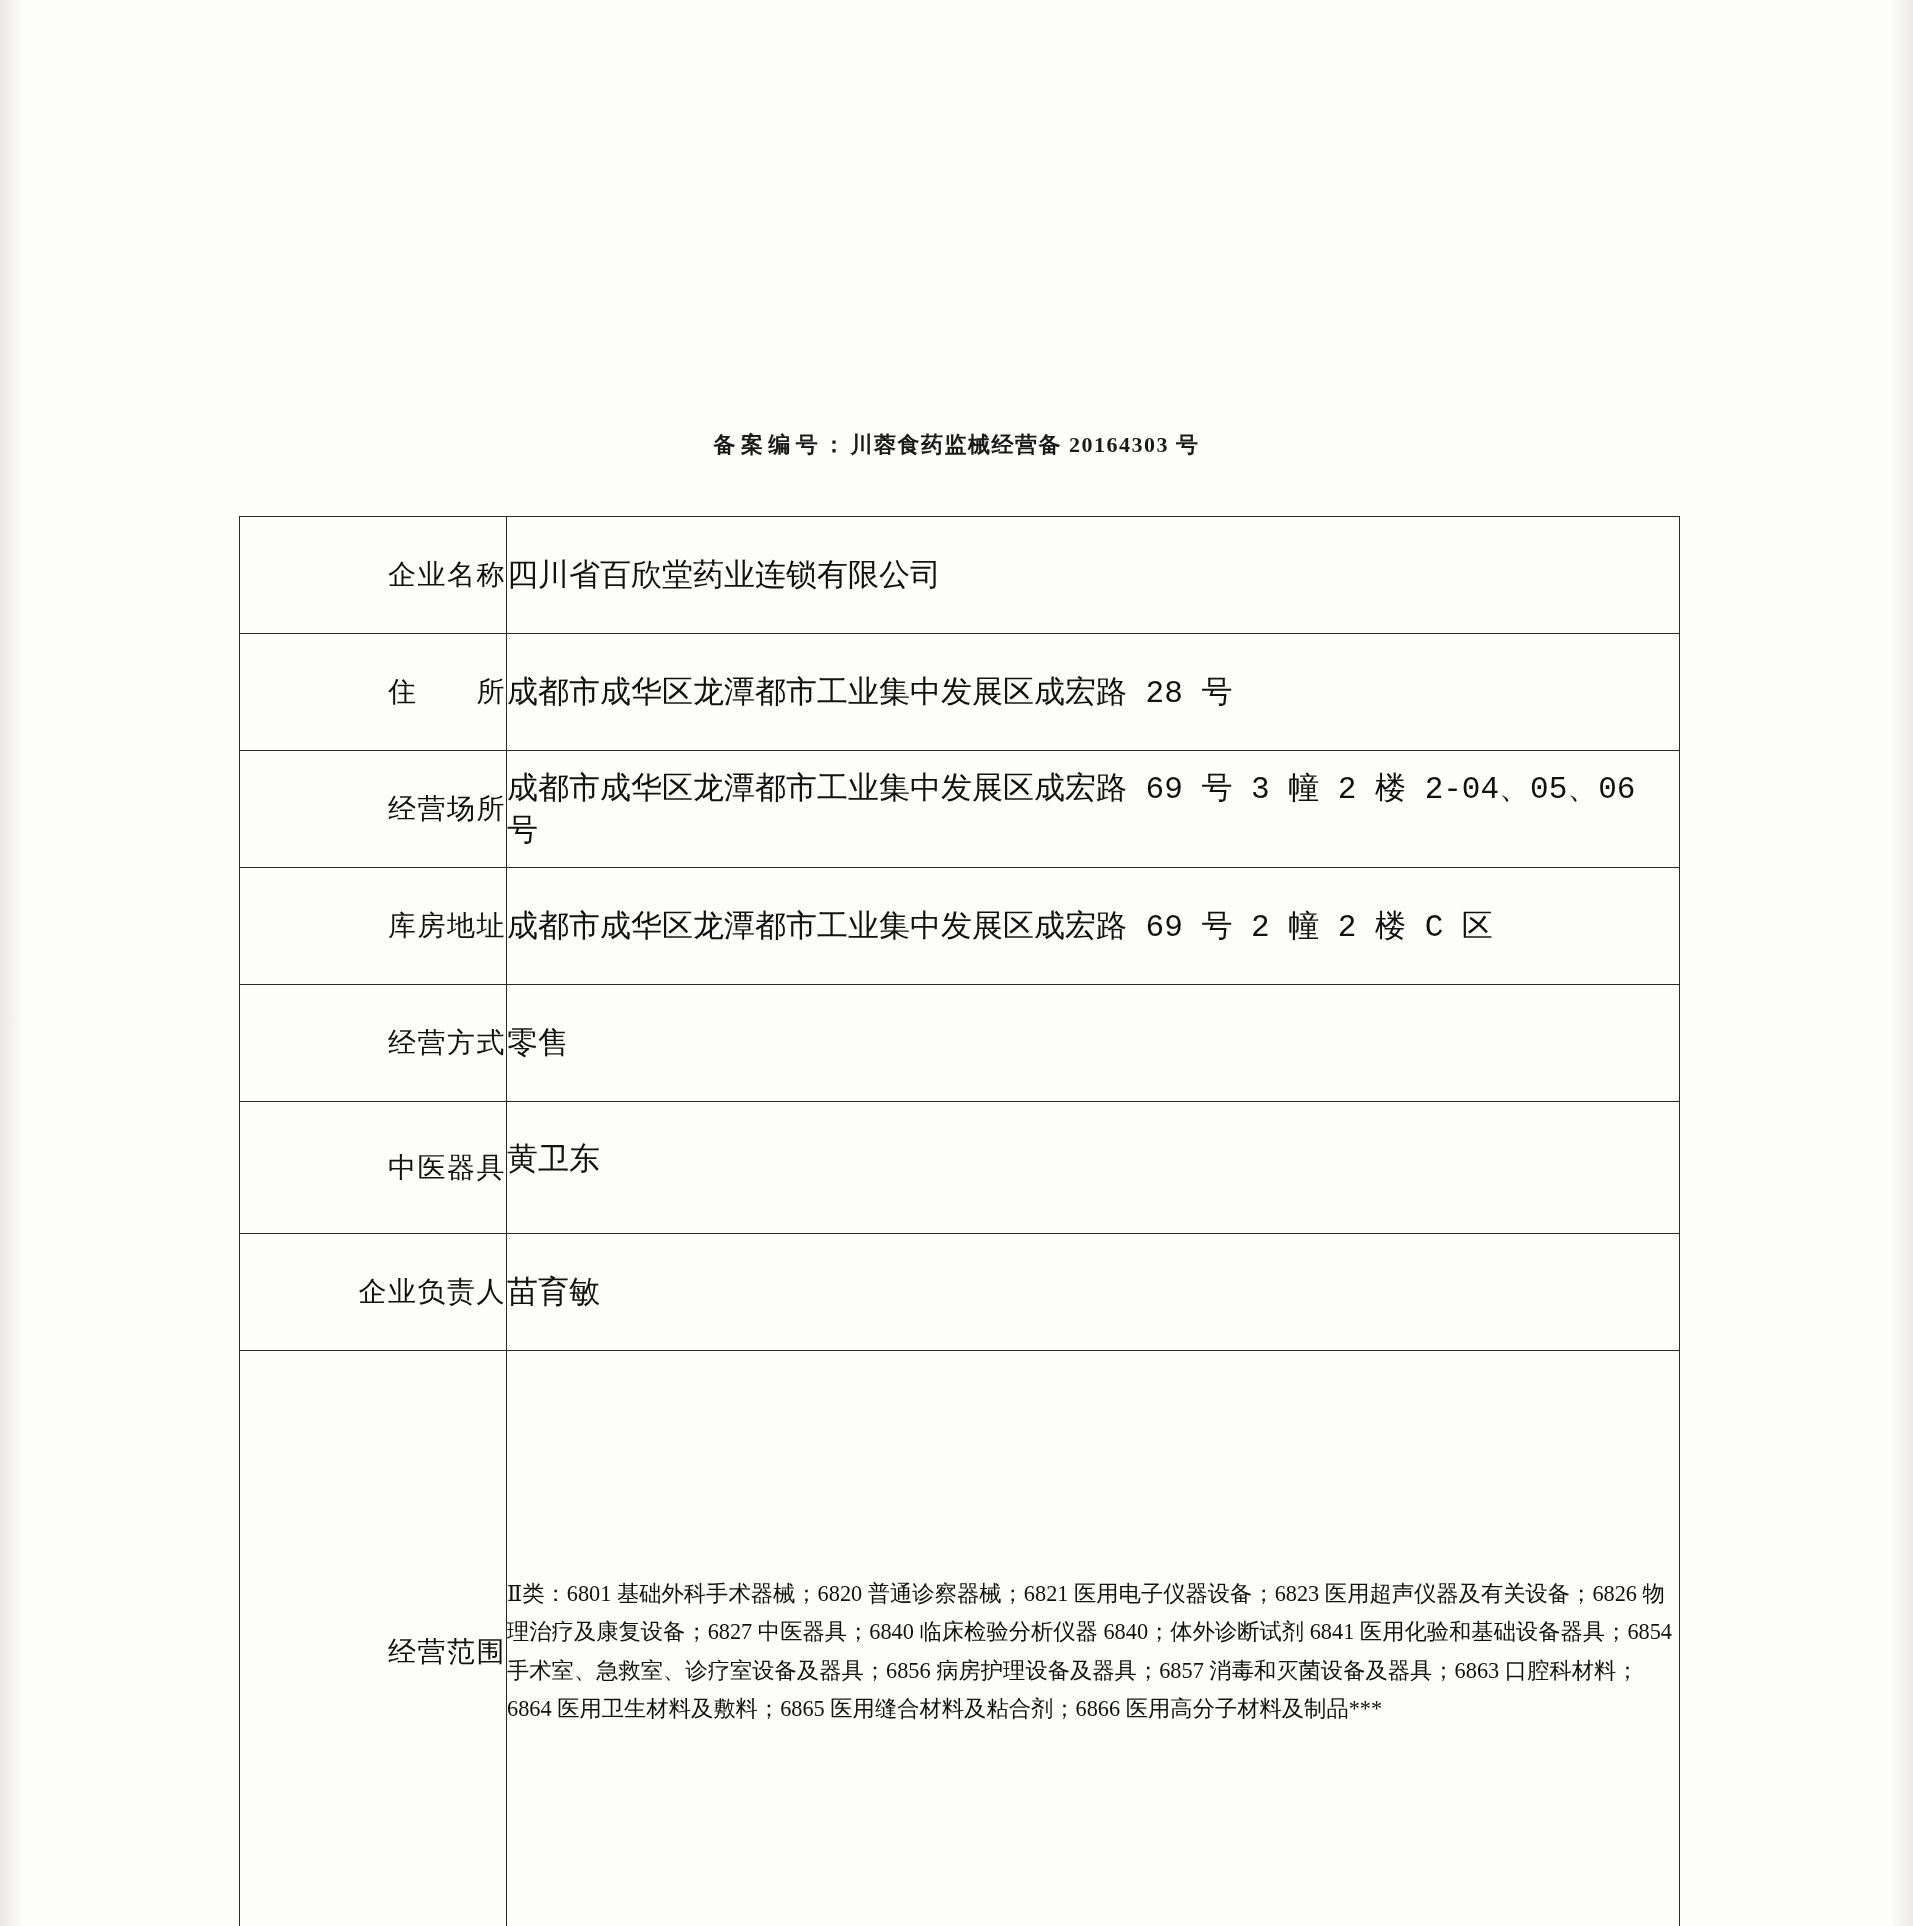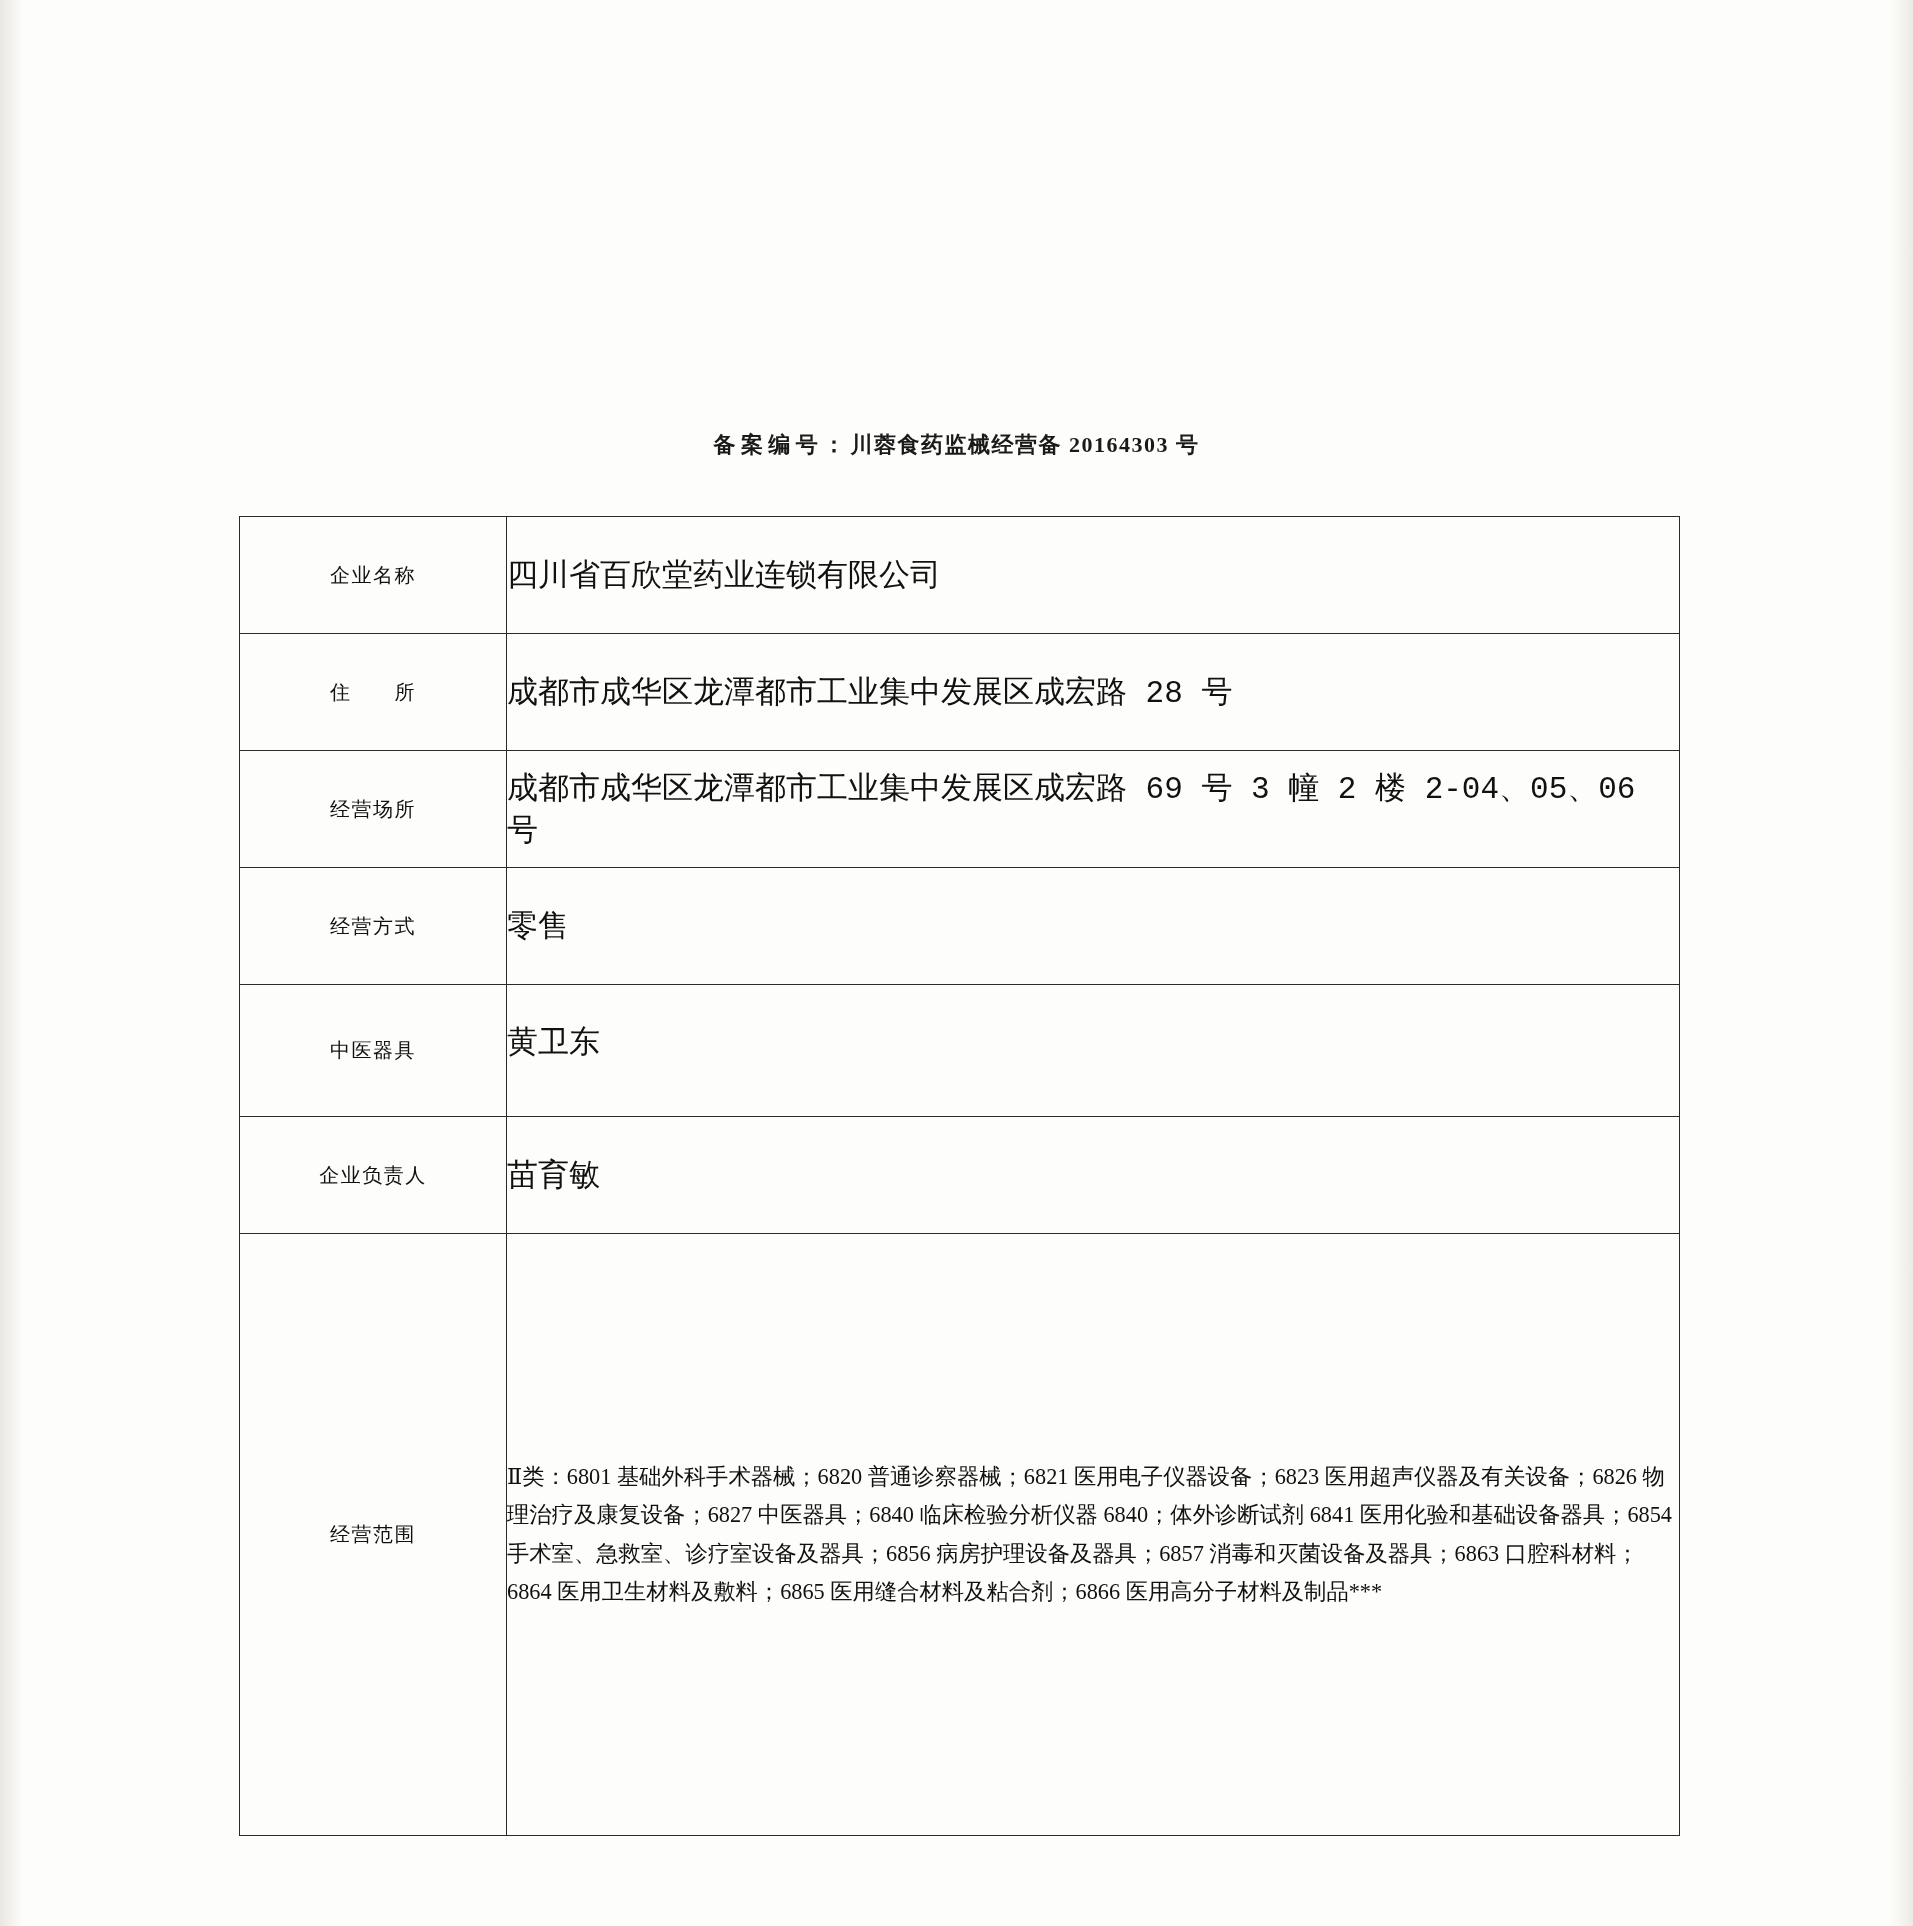--- a/index.html
+++ b/index.html
@@ -65,22 +65,22 @@
     border-collapse: collapse;
     table-layout: fixed;
   }
   table.cert td {
     border: 1.2px solid #2a2a2a;
     vertical-align: middle;
     padding: 0;
   }
   td.key {
     width: 266px;
-    text-align: center;
-    font-size: 20px;
+    text-align: right;
+    font-size: 28px;
     letter-spacing: 1.5px;
     font-family: "Liberation Sans", "DejaVu Sans", sans-serif;
     color: #111;
   }
   td.val {
     font-size: 31px;
     font-family: Liberation Mono, monospace;
     color: #111;
     padding: 0 15.4px;
   }
@@ -126,20 +126,24 @@
       <td class="val">四川省百欣堂药业连锁有限公司</td>
     </tr>
     <tr class="r-addr">
       <td class="key">住　　所</td>
       <td class="val">成都市成华区龙潭都市工业集中发展区成宏路 28 号</td>
     </tr>
     <tr class="r-biz">
       <td class="key">经营场所</td>
       <td class="val">成都市成华区龙潭都市工业集中发展区成宏路 69 号 3 幢 2 楼 2-04、05、06 号</td>
     </tr>
+    <tr class="r-ware">
+      <td class="key">库房地址</td>
+      <td class="val">成都市成华区龙潭都市工业集中发展区成宏路 69 号 2 幢 2 楼 C 区</td>
+    </tr>
     <tr class="r-mode">
       <td class="key">经营方式</td>
       <td class="val">零售</td>
     </tr>
     <tr class="r-legal">
       <td class="key">中医器具</td>
       <td class="val">
         <div class="legal-inner">黄卫东</div>
       </td>
     </tr>

